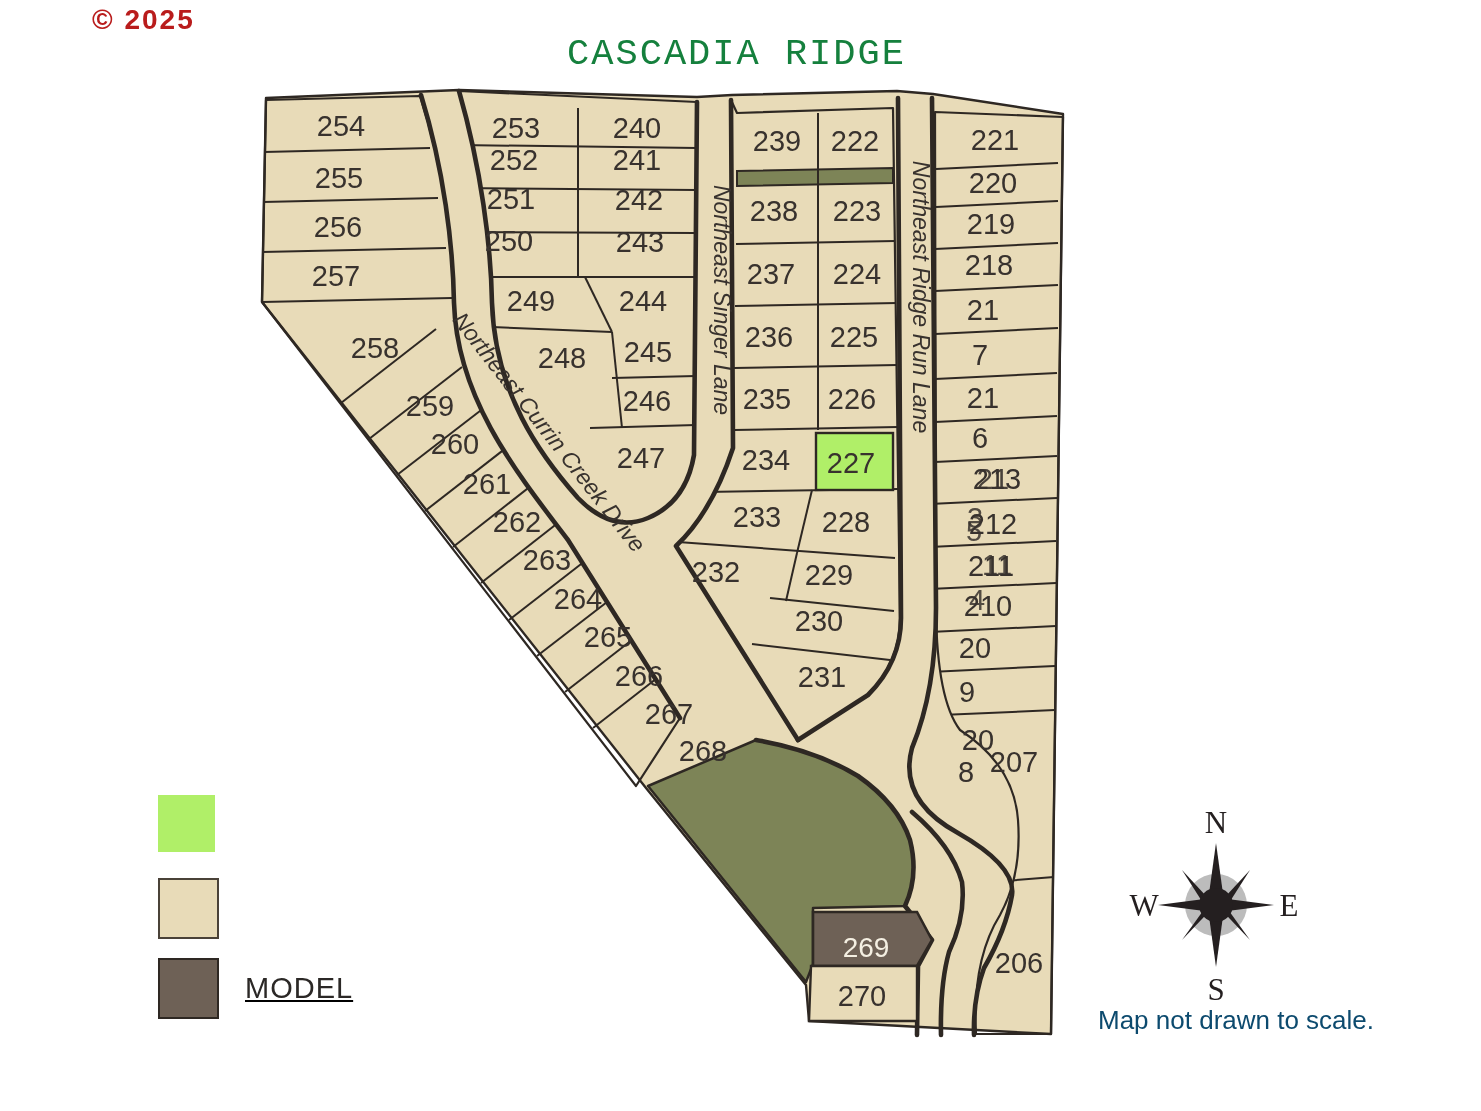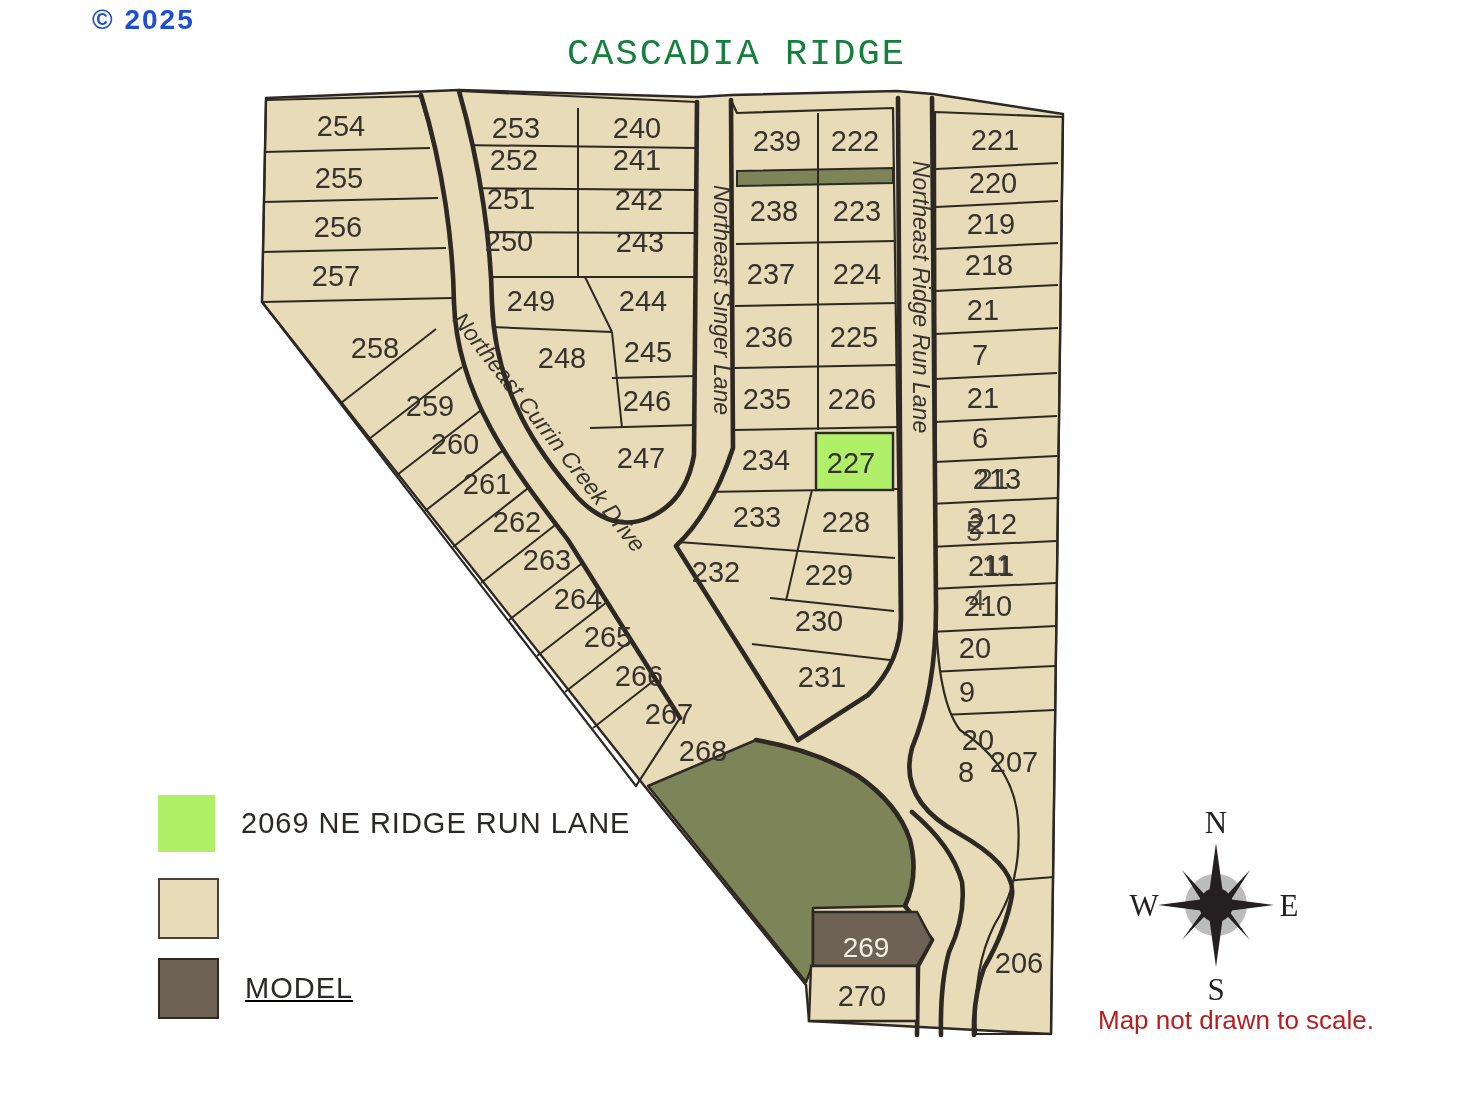--- a/index.html
+++ b/index.html
@@ -2,41 +2,41 @@
 <html><head>
 <meta charset="utf-8">
 <style>
   html,body{margin:0;padding:0;}
   body{
     width:1481px;height:1111px;position:relative;background:#ffffff;
     font-family:"Liberation Sans", sans-serif;overflow:hidden;
   }
   #copyright{
     position:absolute;left:92px;top:4px;font-size:28px;font-weight:700;
-    color:#1d4ed8;letter-spacing:2px;
+    color:#b91c1c;letter-spacing:2px;
   }
   #map-title{
     position:absolute;left:0;right:8px;top:33px;text-align:center;
     font-size:37px;color:#15803d;letter-spacing:2px;font-weight:500;font-family:Liberation Mono, monospace;
   }
   #site-svg{position:absolute;left:0;top:0;}
   .legend{position:absolute;left:158px;top:795px;width:560px;}
   .legend-row{position:absolute;left:0;display:flex;align-items:center;}
   .legend-row.r0{top:0;}
   .legend-row.r1{top:83px;}
   .legend-row.r2{top:163px;text-decoration:underline;}
   .swatch{width:57px;height:57px;flex:0 0 57px;}
   .swatch.highlight{background:#b0ef68;}
   .swatch.homesite{background:#e8dbb8;border:2px solid #4a4238;}
   .swatch.model{background:#6e6156;border:2px solid #2e2823;}
   .legend-label{
     margin-left:26px;font-size:29px;color:#2b2826;letter-spacing:1px;white-space:nowrap;
   }
   #footnote{
-    position:absolute;left:1098px;top:1005px;font-size:26px;color:#b91c1c;
+    position:absolute;left:1098px;top:1005px;font-size:26px;color:#0c4a6e;
   }
   #compass{position:absolute;left:1120px;top:810px;}
   .compass-letter{font-family:"Liberation Serif", serif;font-size:31px;fill:#241f20;}
 </style>
 </head>
 <body>
 
 <div id="copyright">© 2025</div>
 <div id="map-title">CASCADIA RIDGE</div>
 
@@ -219,21 +219,20 @@
       <text x="862" y="1006" text-anchor="middle" font-size="29" fill="#38322e">270</text>
       <text x="543" y="437" text-anchor="middle" font-size="23" fill="#38322e" transform="rotate(52 543 437)" font-style="italic">Northeast Currin Creek Drive</text>
       <text x="714" y="300" text-anchor="middle" font-size="23" fill="#38322e" transform="rotate(90 714 300)" font-style="italic">Northeast Singer Lane</text>
       <text x="913" y="297" text-anchor="middle" font-size="23" fill="#38322e" transform="rotate(90 913 297)" font-style="italic">Northeast Ridge Run Lane</text>
     </g>
 </svg>
 
 <div class="legend">
   <div class="legend-row r0">
     <div class="swatch highlight"></div>
-    <div class="legend-label">2069 NE RIDGE RUN LANE</div>
   </div>
   <div class="legend-row r1">
     <div class="swatch homesite"></div>
   </div>
   <div class="legend-row r2">
     <div class="swatch model"></div>
     <div class="legend-label">MODEL</div>
   </div>
 </div>
 

